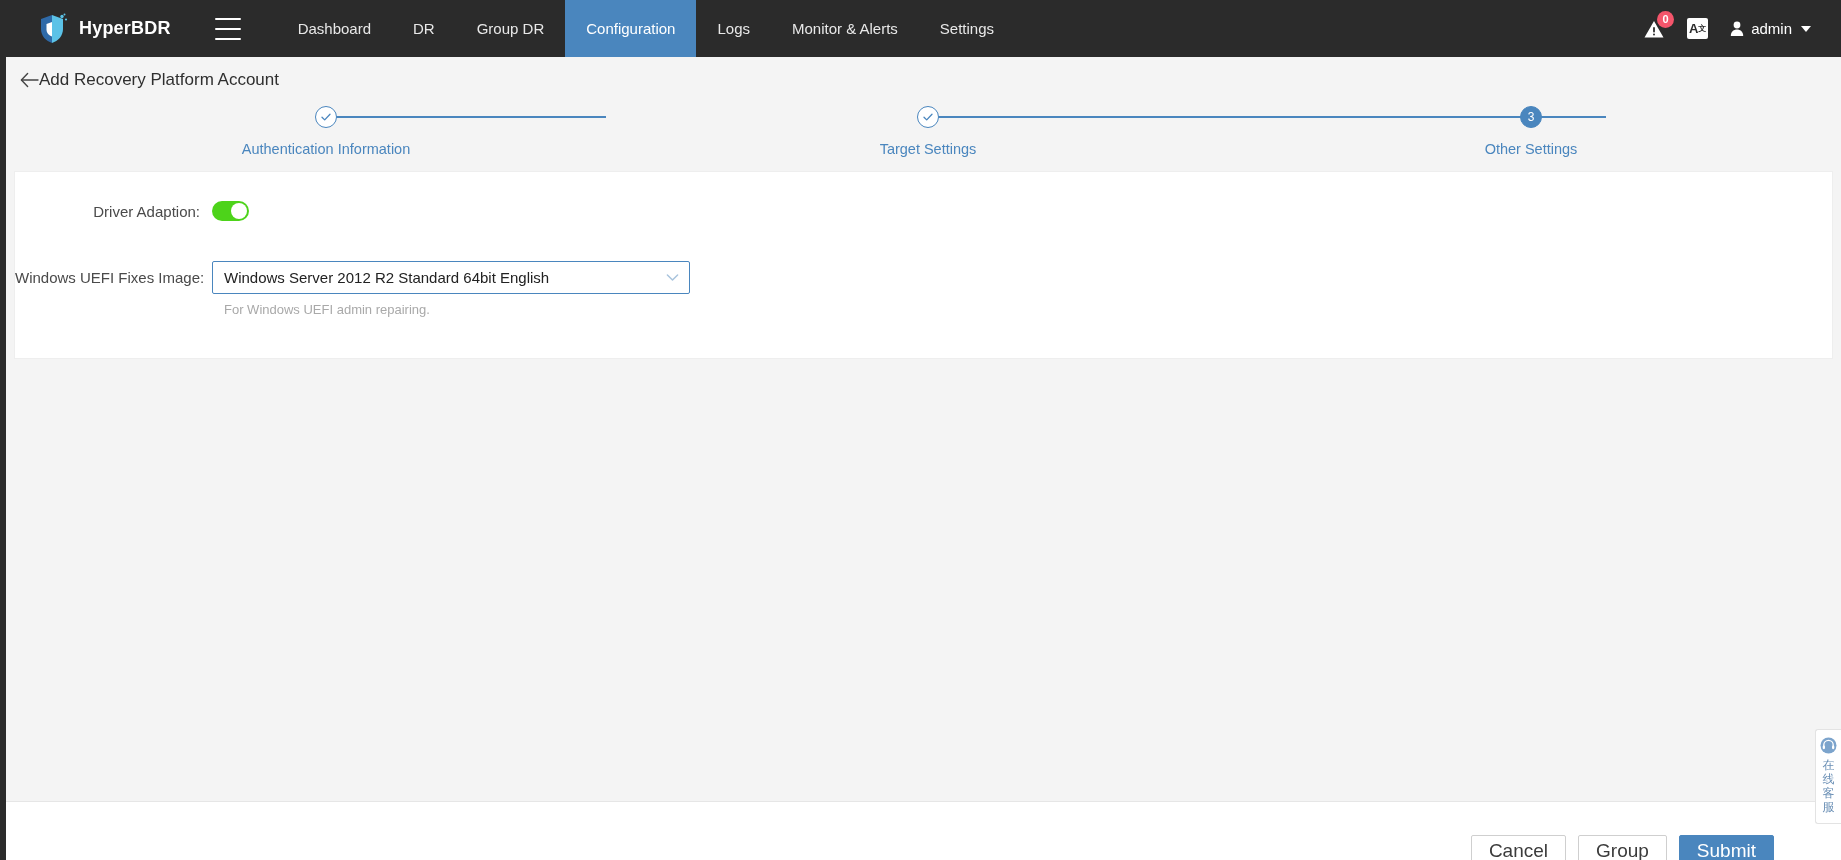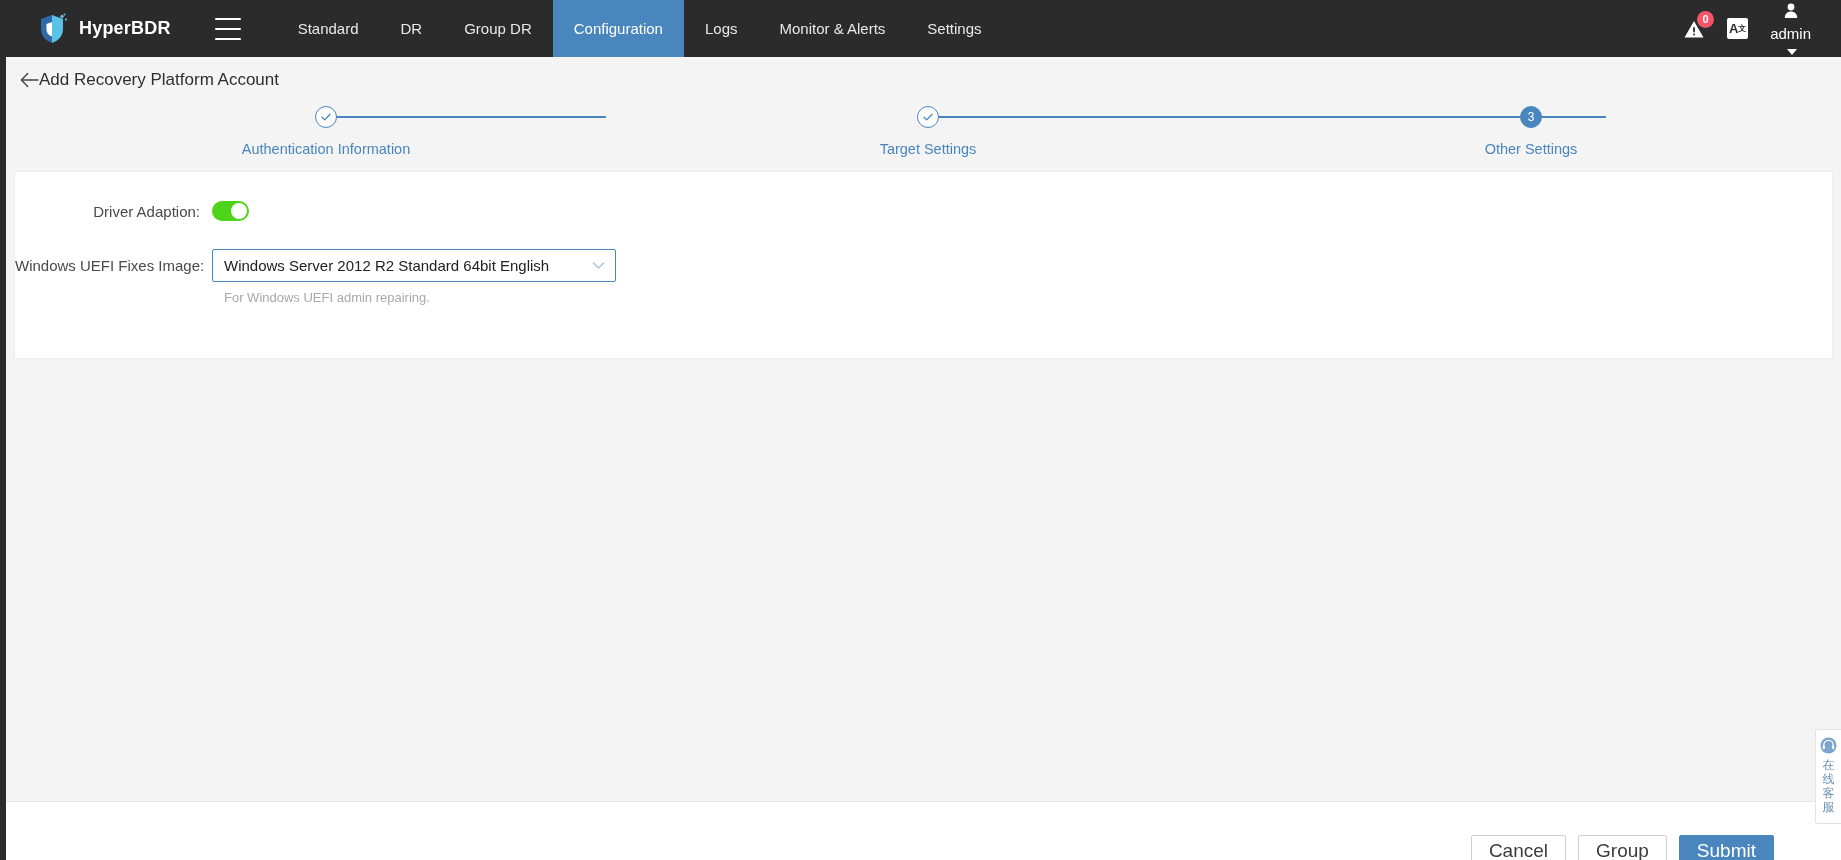--- a/index.html
+++ b/index.html
@@ -42,21 +42,21 @@
     min-width: 17px; height: 17px; padding: 0 4px;
     background: #f4556b; color: #fff; border-radius: 9px;
     font-size: 11px; line-height: 17px; text-align: center; font-weight: bold;
   }
   .lang-icon {
     width: 21px; height: 21px; background: #fff; border-radius: 2px;
     color: #2b2b2b; font-size: 13px; font-weight: bold;
     display: flex; align-items: center; justify-content: center; line-height: 1;
   }
   .lang-icon sup { font-size: 8px; }
-  .user-menu { display: flex; align-items: center; gap: 7px; color: #fff; font-size: 15px; cursor: pointer; flex-direction: column; }
+  .user-menu { display: flex; align-items: center; gap: 7px; color: #fff; font-size: 15px; cursor: pointer; }
   .user-icon { width: 14px; height: 15px; display: block; }
   .caret { width: 0; height: 0; border-left: 5px solid transparent; border-right: 5px solid transparent; border-top: 6px solid #fff; margin-left: 2px; }
 
   
   .page {
     position: absolute; top: 57px; left: 6px; right: 0; bottom: 0;
     background: #f4f4f4;
   }
 
   .page-head { height: 45px; display: flex; align-items: center; padding-left: 14px; gap: 0; }
@@ -93,23 +93,23 @@
   .row-driver { margin-top: 29px; }
   .toggle {
     width: 37px; height: 20px; border-radius: 10px; background: #4dd31a;
     position: relative; cursor: pointer; display: block;
   }
   .toggle .knob {
     position: absolute; top: 2px; right: 2px; width: 16px; height: 16px;
     background: #ffffff; border-radius: 50%;
   }
 
-  .row-image { margin-top: 28px; }
+  .row-image { margin-top: 40px; }
   .select {
-    width: 404px; height: 33px; border: 1px solid #4a86be; border-radius: 2px;
+    width: 478px; height: 33px; border: 1px solid #4a86be; border-radius: 2px;
     background: #ffffff; display: flex; align-items: center;
     padding: 0 10px 0 11px; cursor: pointer;
   }
   .select-value { flex: 1; font-size: 15px; color: #222222; white-space: nowrap; overflow: hidden; }
   .chev { width: 13px; height: 9px; display: block; flex: none; }
   .helper {
     margin-left: 197px; padding-left: 12px; margin-top: 8px;
     font-size: 13px; color: #a9a9a9;
   }
 
@@ -161,21 +161,21 @@
     </div>
 
     <div class="hamburger">
       <i></i>
         <i></i>
         <i></i>
     </div>
 
     <div class="navtabs">
       <div class="navtab">
-          <span>Standard</span>
+          <span>Dashboard</span>
         </div>
       <div class="navtab">
           <span>DR</span>
         </div>
       <div class="navtab">
           <span>Group DR</span>
         </div>
       <div class="navtab active">
           <span>Configuration</span>
         </div>

